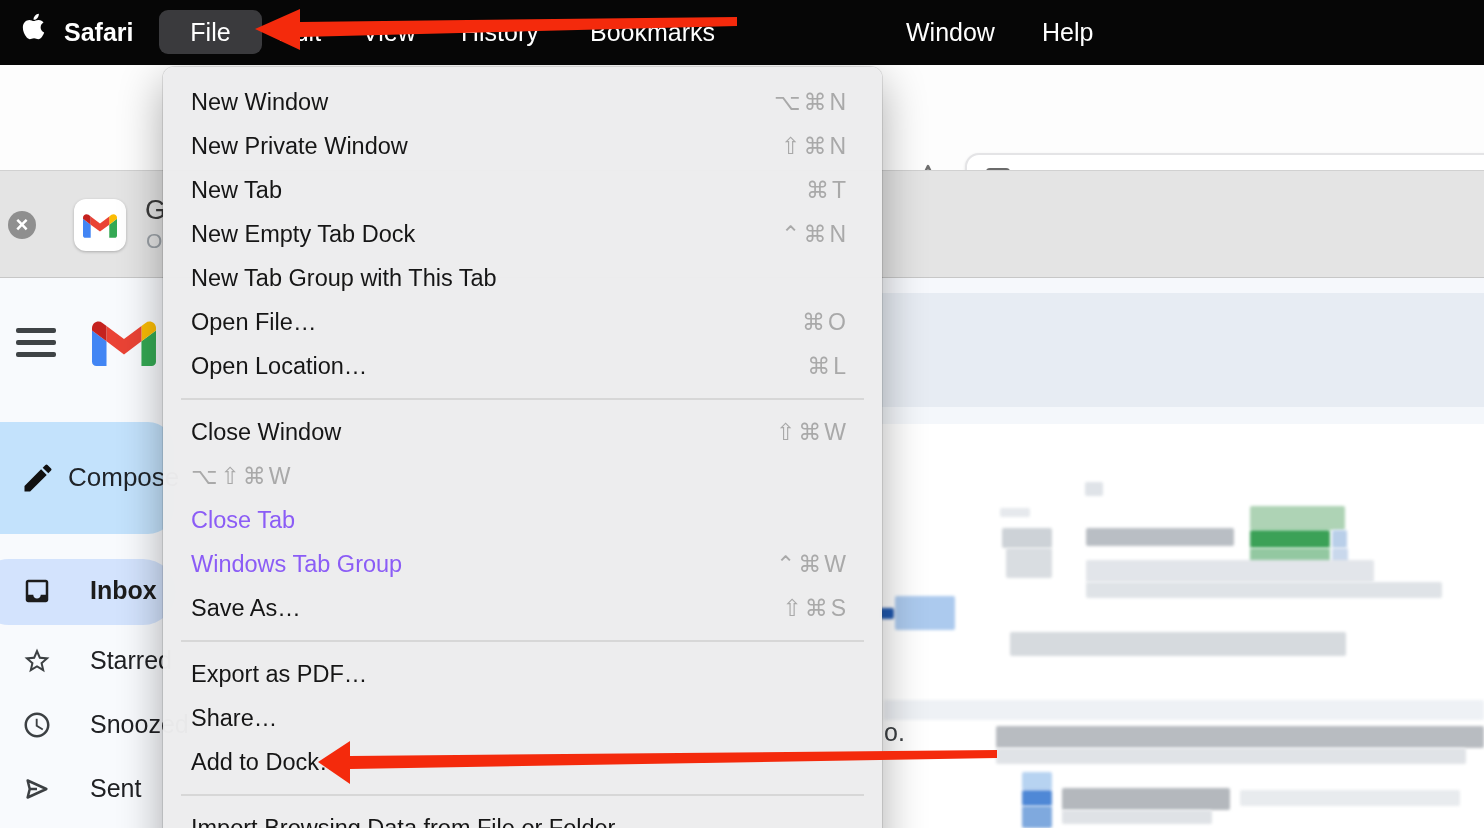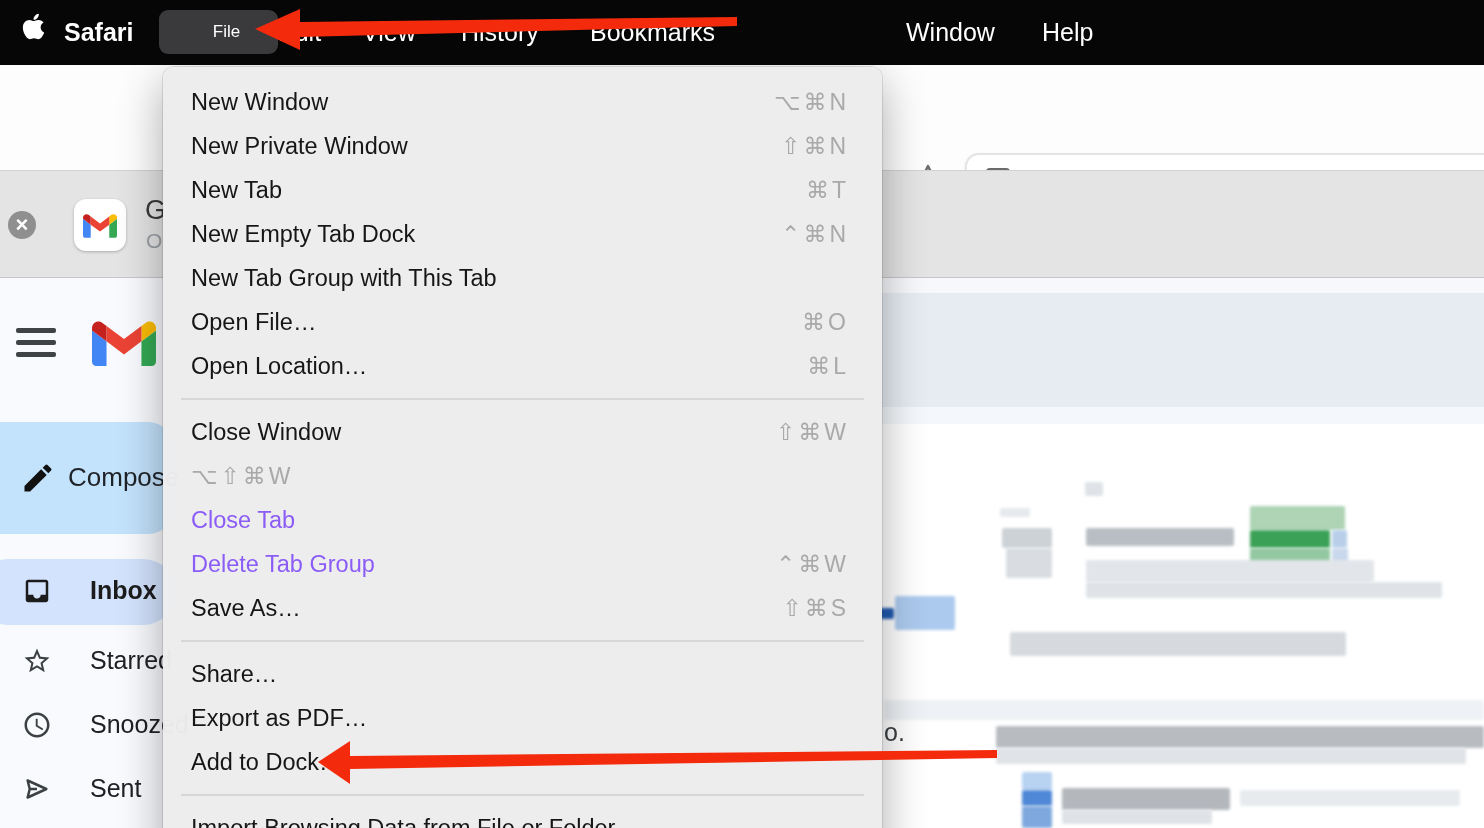--- a/index.html
+++ b/index.html
@@ -5,21 +5,21 @@
   html,body{margin:0;padding:0;background:#222;}
   .stage{position:relative;width:1484px;height:828px;overflow:hidden;background:#ffffff;
          font-family:"Liberation Sans","DejaVu Sans",sans-serif;}
 
   
   .menubar{position:absolute;left:0;top:0;width:1484px;height:65px;background:#060606;z-index:60;}
   .menubar .mb{position:absolute;top:0;height:65px;line-height:65px;color:#fff;font-size:25px;}
   .mb-apple{left:22px;top:18px;height:auto;line-height:normal;}
   .mb-safari{left:64px;font-weight:700;}
   .mb-filebox{position:absolute;left:159px;top:10px;width:103px;height:44px;background:#3a3a3d;border-radius:9px;
-              display:flex;align-items:center;justify-content:center;color:#fff;font-size:17px;padding-left:16px;}
+              display:flex;align-items:center;justify-content:center;color:#fff;font-size:25px;}
   .mb-edit{left:278px;} .mb-view{left:362px;} .mb-history{left:461px;} .mb-bookmarks{left:590px;}
   .mb-develop{left:766px;} .mb-window{left:906px;} .mb-help{left:1042px;}
 
   
   .toolbar{position:absolute;left:0;top:65px;width:1484px;height:105px;background:#fdfdfd;z-index:2;}
   .tl{position:absolute;top:106px;width:23px;height:23px;border-radius:50%;}
   .tl.c1{left:6px;}  .tl.c2{left:44px;border:1px solid #d2d2d2;} .tl.c3{left:85px;}
   .star{position:absolute;left:909px;top:96px;}
   .addressbar{position:absolute;left:965px;top:88px;width:560px;height:58px;background:#fff;
               border:2px solid #e4e4e6;border-radius:14px;box-shadow:0 1px 3px rgba(0,0,0,0.10);}
@@ -236,36 +236,36 @@
         <span class="mi-short">⇧⌘W</span>
       </div>
       <div class="menu-item">
         <span class="mi-short">⌥⇧⌘W</span>
       </div>
       <div class="menu-item disabled">
         <span class="mi-label">Close Tab</span>
         <span class="mi-short"></span>
       </div>
       <div class="menu-item disabled">
-        <span class="mi-label">Delete Tab Group</span>
+        <span class="mi-label">Windows Tab Group</span>
         <span class="mi-short">⌃⌘W</span>
       </div>
       <div class="menu-item">
         <span class="mi-label">Save As…</span>
         <span class="mi-short">⇧⌘S</span>
       </div>
       <div class="menu-sep">
         <div class="menu-sep-line"></div>
       </div>
       <div class="menu-item">
+        <span class="mi-label">Export as PDF…</span>
+        <span class="mi-short"></span>
+      </div>
+      <div class="menu-item">
         <span class="mi-label">Share…</span>
-        <span class="mi-short"></span>
-      </div>
-      <div class="menu-item">
-        <span class="mi-label">Export as PDF…</span>
         <span class="mi-short"></span>
       </div>
       <div class="menu-item">
         <span class="mi-label">Add to Dock…</span>
         <span class="mi-short"></span>
       </div>
       <div class="menu-sep">
         <div class="menu-sep-line"></div>
       </div>
       <div class="menu-item">

